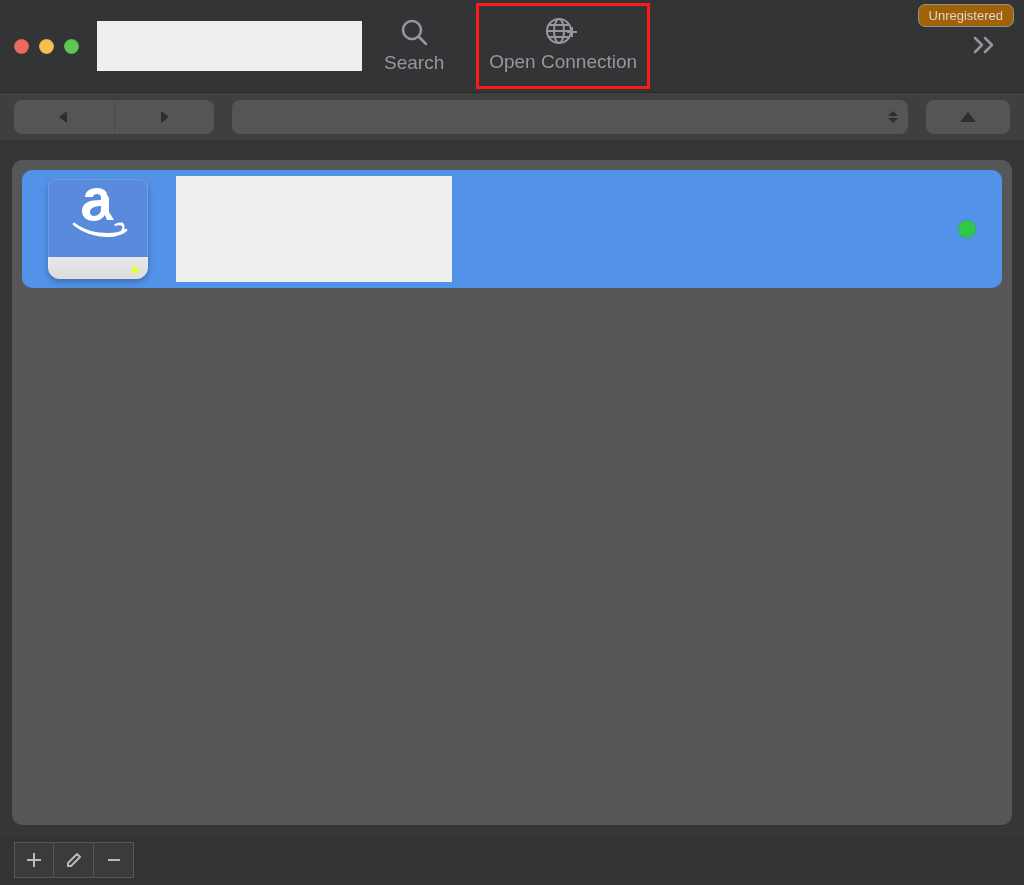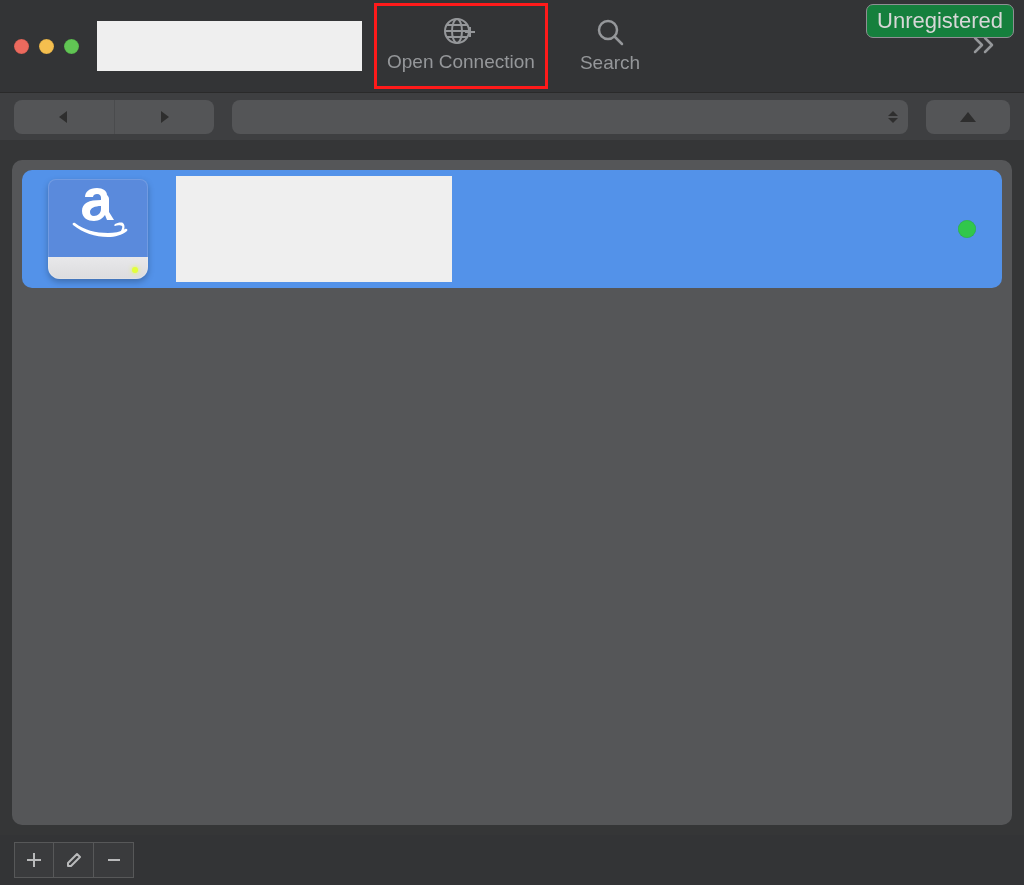--- a/index.html
+++ b/index.html
@@ -46,22 +46,22 @@
       padding:4px 10px 6px 10px;
     }
     .expand-btn{
       margin-left:auto; color:#95979a; font-size:26px;
       background:none;border:none;cursor:pointer;
       padding-right:12px;
     }
     .unregistered{
       position:absolute; top:4px; right:10px;
       border:1.5px solid #8f9094; border-radius:7px;
-      padding:3px 10px; color:#d7d7d7; font-size:22px;
-      background:#15803d;
+      padding:3px 10px; color:#d7d7d7; font-size:13px;
+      background:#a16207;
     }
 
     
     .navbar{
       height:48px;
       background:#3e3f41;
       display:flex; align-items:center;
       padding:0 14px; gap:18px;
       border-top:1px solid #2a2a2a;
     }
@@ -140,36 +140,36 @@
 
 <div class="titlebar">
   <div class="traffic-lights">
     <div class="traffic-light tl-red"></div>
     <div class="traffic-light tl-yellow"></div>
     <div class="traffic-light tl-green"></div>
   </div>
   <div class="title-input"></div>
 
   <div class="toolbar-buttons">
+    <button class="tb-btn">
+      <svg width="28" height="28" viewBox="0 0 28 28" fill="none">
+        <circle cx="12" cy="12" r="9" stroke-width="2.5"></circle>
+        <line x1="18.5" y1="18.5" x2="26" y2="26" stroke-width="2.5" stroke-linecap="round"></line>
+      </svg>
+      <span>Search</span>
+    </button>
+
     <button class="tb-btn open-conn">
       <svg width="36" height="28" viewBox="0 0 36 28" fill="none">
         <circle cx="14" cy="14" r="12" stroke-width="2"></circle>
         <ellipse cx="14" cy="14" rx="5" ry="12" stroke-width="2"></ellipse>
         <path d="M2 14 H26 M4 8 H24 M4 20 H24" stroke-width="2"></path>
         <path d="M27 10 V20 M22 15 H32" stroke-width="2"></path>
       </svg>
       <span>Open Connection</span>
-    </button>
-
-    <button class="tb-btn">
-      <svg width="28" height="28" viewBox="0 0 28 28" fill="none">
-        <circle cx="12" cy="12" r="9" stroke-width="2.5"></circle>
-        <line x1="18.5" y1="18.5" x2="26" y2="26" stroke-width="2.5" stroke-linecap="round"></line>
-      </svg>
-      <span>Search</span>
     </button>
   </div>
 
   <button class="expand-btn">
     <svg width="26" height="20" viewBox="0 0 26 20" fill="none" stroke="#95979a" stroke-width="2.5" stroke-linecap="round" stroke-linejoin="round">
       <polyline points="3,3 10,10 3,17"></polyline>
       <polyline points="13,3 20,10 13,17"></polyline>
     </svg>
   </button>
 

